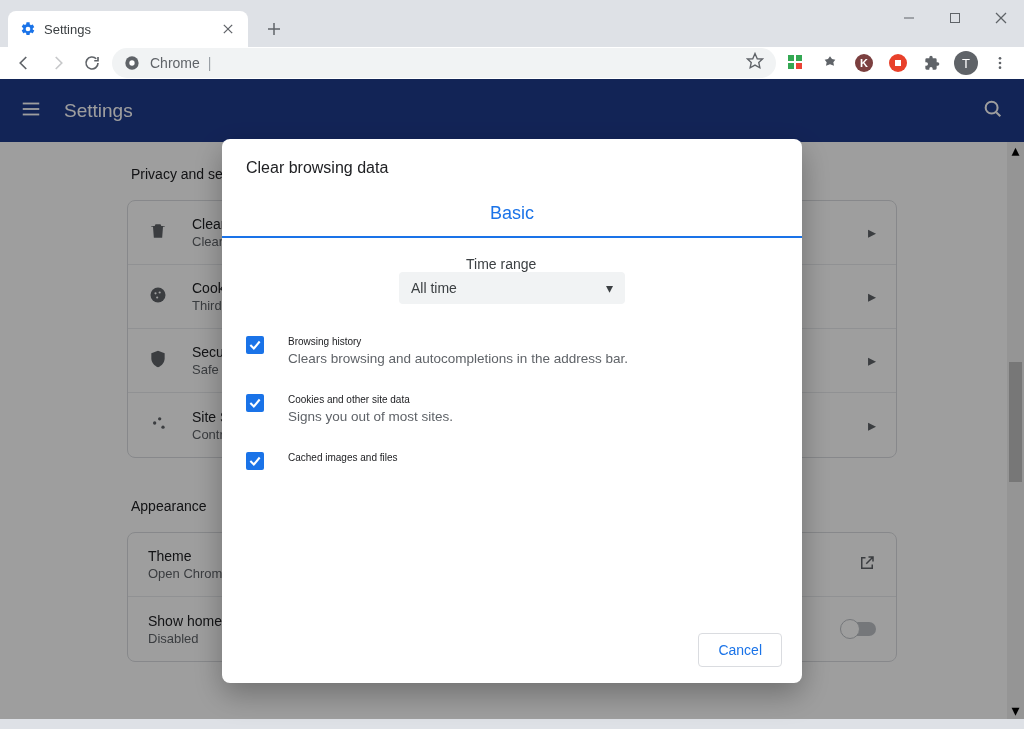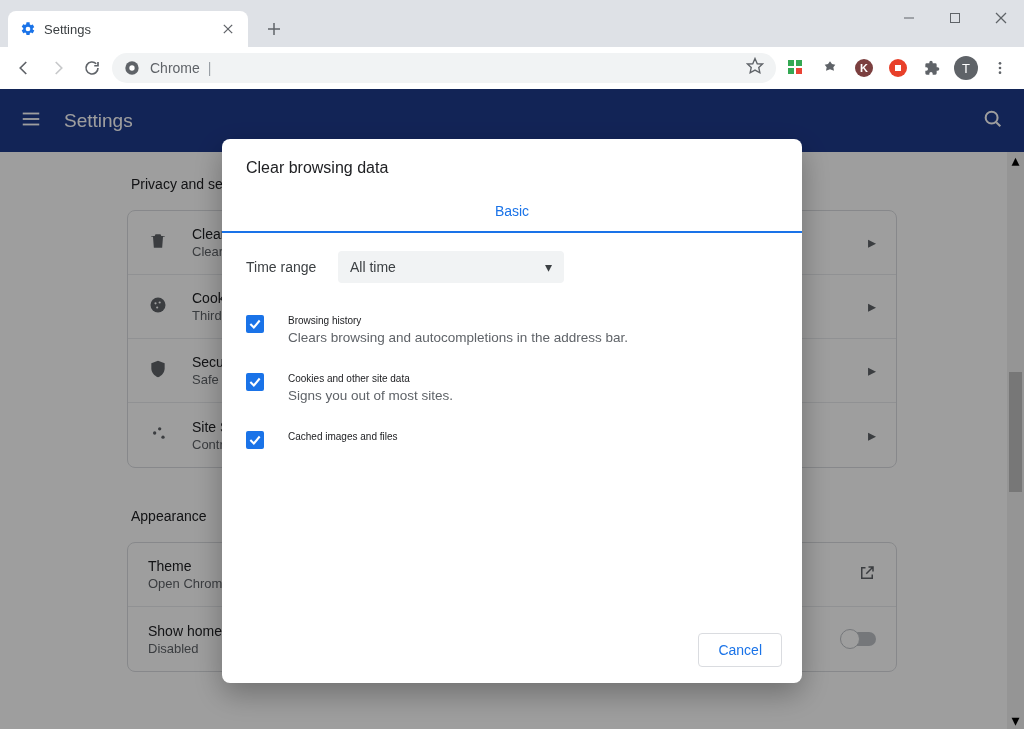--- a/index.html
+++ b/index.html
@@ -12,21 +12,21 @@
 
 
 .tabstrip { height: 47px; display: flex; align-items: flex-end; padding-left: 8px; }
 .tab { height: 36px; background: #fff; border-radius: 8px 8px 0 0; display: flex; align-items: center; padding: 0 12px; min-width: 240px; position: relative; }
 .tab-icon { width: 16px; height: 16px; margin-right: 8px; }
 .tab-title { font-size: 13px; color: #3c4043; flex: 1; }
 .tab-close { width: 16px; height: 16px; display: flex; align-items: center; justify-content: center; cursor: pointer; margin-left: 8px; }
 .new-tab { width: 28px; height: 28px; display: flex; align-items: center; justify-content: center; margin-left: 12px; margin-bottom: 4px; cursor: pointer; border-radius: 50%; }
 
 
-.toolbar { height: 42px; background: #fff; display: flex; align-items: center; padding: 0 10px; gap: 6px; }
+.toolbar { height: 32px; background: #fff; display: flex; align-items: center; padding: 0 10px; gap: 6px; }
 .nav-btn { width: 28px; height: 28px; display: flex; align-items: center; justify-content: center; border-radius: 50%; cursor: pointer; }
 .nav-btn.disabled { opacity: 0.35; cursor: default; }
 .omnibox { flex: 1; height: 30px; background: #f1f3f4; border-radius: 15px; display: flex; align-items: center; padding: 0 12px; gap: 10px; }
 .omnibox-icon { display: flex; align-items: center; }
 .omnibox-text { font-size: 14px; color: #5f6368; display: flex; align-items: center; }
 .omnibox-text .prefix { color: #5f6368; }
 .omnibox-text .sep { margin: 0 8px; color: #9aa0a6; }
 .omnibox-star { margin-left: auto; }
 .ext-icon { width: 28px; height: 28px; display: flex; align-items: center; justify-content: center; cursor: pointer; }
 
@@ -50,24 +50,24 @@
 .row-chev { color: #5f6368; }
 .row-launch { color: #5f6368; }
 .toggle { width: 34px; height: 14px; background: #bdc1c6; border-radius: 7px; position: relative; }
 .toggle::after { content: ''; width: 18px; height: 18px; background: #fff; border: 1px solid #bdc1c6; border-radius: 50%; position: absolute; top: -3px; left: -2px; }
 
 
 .scrim { position: absolute; inset: 0; background: rgba(0,0,0,0.38); }
 .modal { position: absolute; left: 50%; transform: translateX(-50%); top: 139px; width: 580px; height: 544px; background: #fff; border-radius: 8px; box-shadow: 0 11px 30px rgba(0,0,0,0.3); display: flex; flex-direction: column; }
 .modal-title { font-size: 16px; color: #202124; padding: 20px 24px 14px; font-weight: 400; }
 .tabs { display: flex; border-bottom: 1px solid #dadce0; }
-.tabbtn { flex: 1; text-align: center; padding: 12px 0; font-size: 14px; cursor: pointer; color: #5f6368; }
+.tabbtn { flex: 1; text-align: center; padding: 12px 0; font-size: 18px; cursor: pointer; color: #5f6368; }
 .tabbtn.active { color: #1a73e8; border-bottom: 2px solid #1a73e8; font-weight: 500; margin-bottom: -1px; }
 .modal-body { padding: 18px 24px; flex: 1; }
-.time-row { display: flex; align-items: center; margin-bottom: 22px; }
+.time-row { display: flex; align-items: center; margin-bottom: 22px; flex-direction: column; }
 .time-label { font-size: 14px; color: #3c4043; width: 92px; }
 .select { background: #f1f3f4; border-radius: 4px; padding: 8px 12px; font-size: 14px; color: #3c4043; display: flex; align-items: center; width: 226px; cursor: pointer; }
 .select .caret { margin-left: auto; }
 .check-row { display: flex; align-items: flex-start; padding: 10px 0; cursor: pointer; margin-bottom: 8px; }
 .checkbox { width: 18px; height: 18px; border-radius: 2px; background: #1a73e8; display: flex; align-items: center; justify-content: center; flex-shrink: 0; margin-right: 24px; }
 .check-text .c-title { font-size: 10px; color: #202124; }
 .check-text .c-sub { font-size: 13.5px; color: #5f6368; margin-top: 4px; }
 .modal-footer { padding: 16px 20px; display: flex; justify-content: flex-end; gap: 10px; }
 .btn { padding: 8px 19px; border-radius: 4px; font-size: 14px; cursor: pointer; border: 1px solid #dadce0; background: #fff; color: #1a73e8; }
 .btn.primary { background: #1a73e8; color: #fff; border-color: #1a73e8; }

